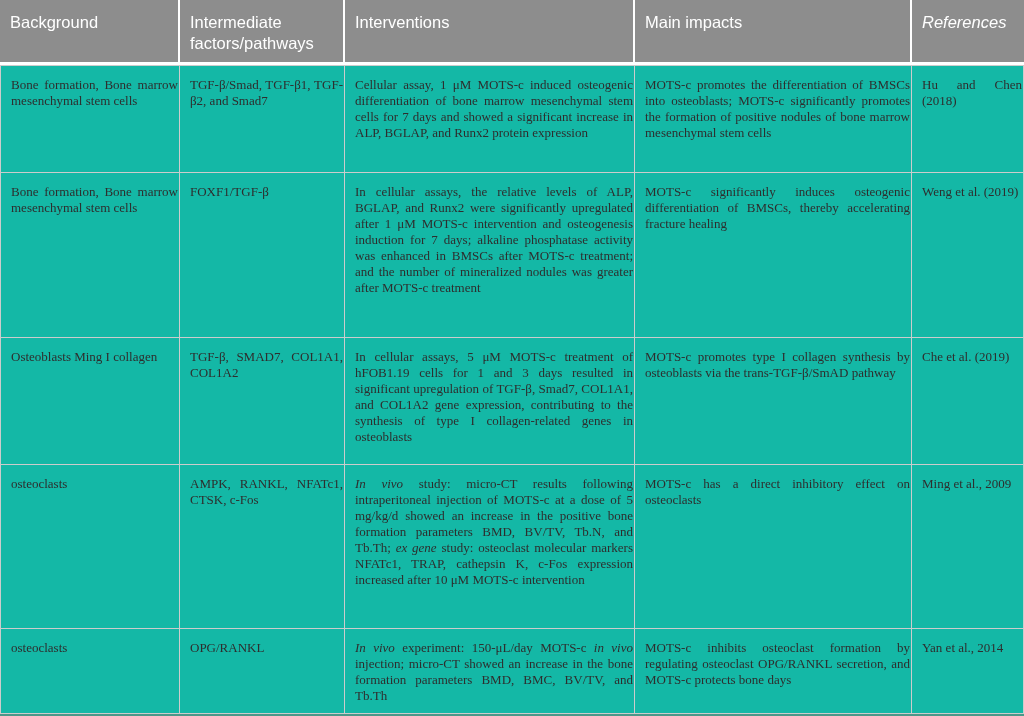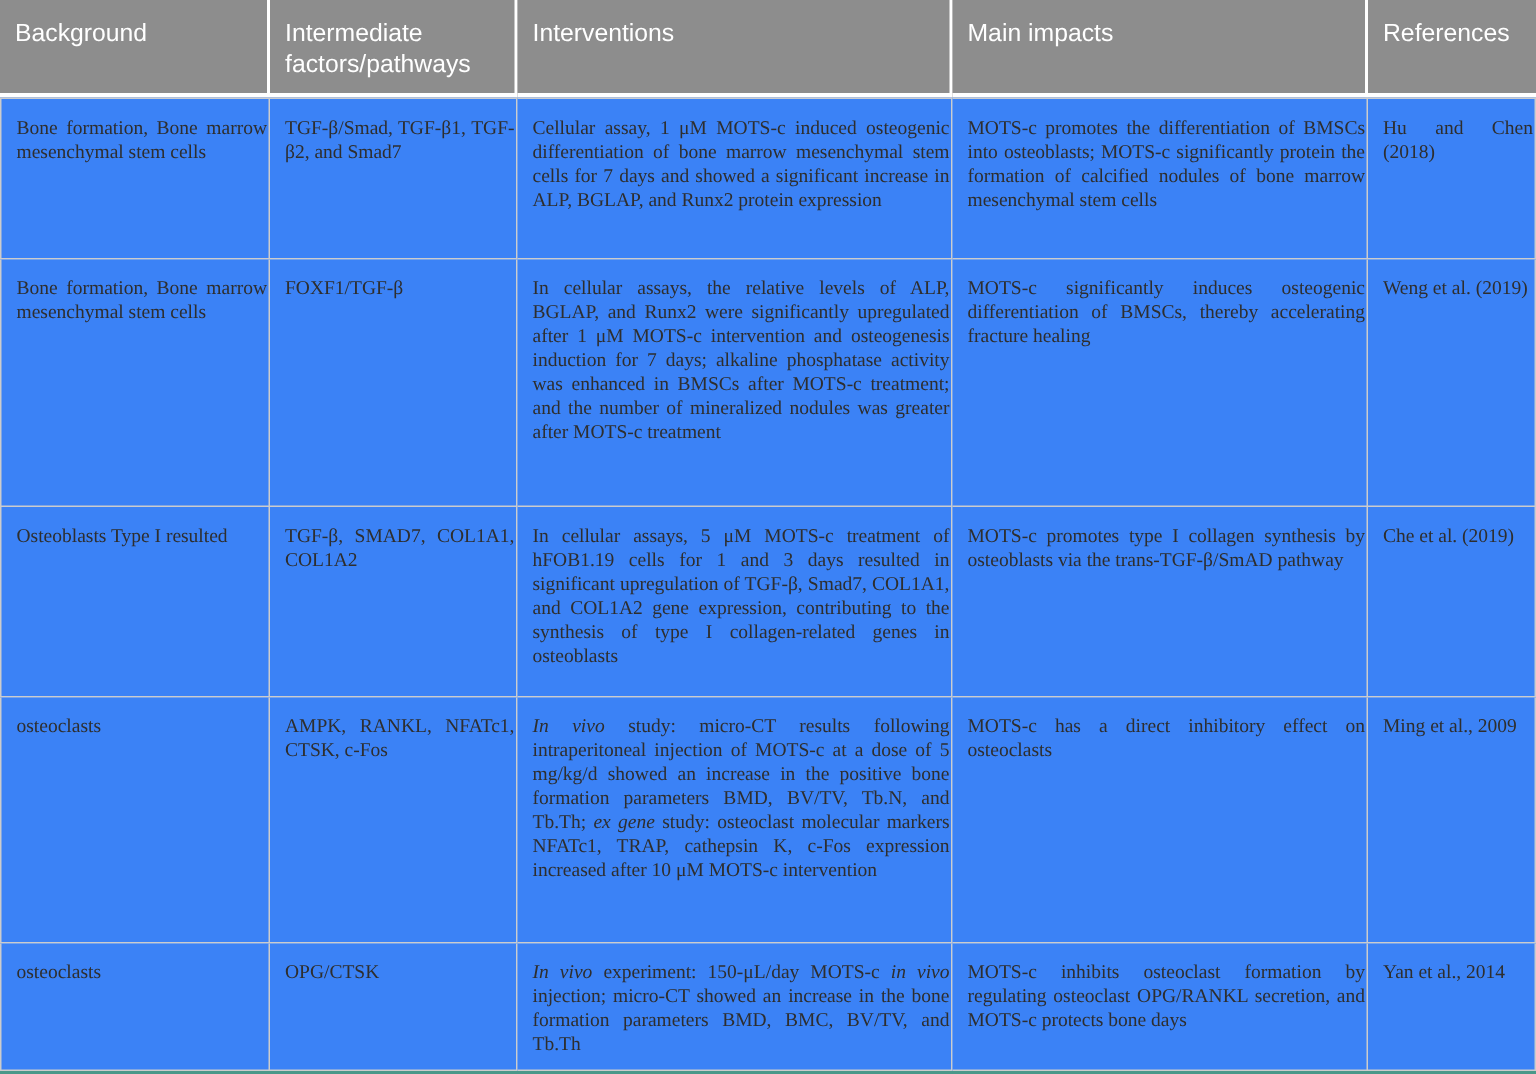--- a/index.html
+++ b/index.html
@@ -33,32 +33,32 @@
     font-weight: normal;
     font-size: 16.5px;
     line-height: 21px;
     text-align: left;
     vertical-align: top;
     padding: 12px 8px 8px 10px;
     height: 62px;
     border-right: 2px solid #ffffff;
     border-bottom: 3px solid #ffffff;
   }
-  thead th:last-child { border-right: none; }
+  thead th:last-child { border-right: none; font-style: italic; }
 
   tbody td {
     color: var(--body-text, #2e2e2e);
     font-size: 13px;
     line-height: 16px;
     text-align: justify;
     vertical-align: top;
     padding: 11px 1px 8px 10px;
     border-right: 1px solid var(--grid-line, #cccccc);
     border-bottom: 1px solid var(--grid-line, #cccccc);
-    background: #3b82f6;
+    background: #14b8a6;
   }
   tbody td:first-child { border-left: 1px solid var(--grid-line, #cccccc); }
   tbody tr:first-child td { border-top: 1px solid var(--grid-line, #cccccc); }
 
   tbody tr:nth-child(1) td { height: 108px; }
   tbody tr:nth-child(2) td { height: 165px; }
   tbody tr:nth-child(3) td { height: 127px; }
   tbody tr:nth-child(4) td { height: 164px; }
   tbody tr:nth-child(5) td { height: 85px; }
 
@@ -83,46 +83,46 @@
         <th>Interventions</th>
         <th>Main impacts</th>
         <th>References</th>
       </tr>
     </thead>
     <tbody>
         <tr>
           <td><span>Bone formation, Bone marrow mesenchymal stem cells</span></td>
           <td><span>TGF-β/Smad, TGF-β1, TGF-β2, and Smad7</span></td>
           <td><span>Cellular assay, 1 μM MOTS-c induced osteogenic differentiation of bone marrow mesenchymal stem cells for 7 days and showed a significant increase in ALP, BGLAP, and Runx2 protein expression</span></td>
-          <td><span>MOTS-c promotes the differentiation of BMSCs into osteoblasts; MOTS-c significantly protein the formation of calcified nodules of bone marrow mesenchymal stem cells</span></td>
+          <td><span>MOTS-c promotes the differentiation of BMSCs into osteoblasts; MOTS-c significantly promotes the formation of positive nodules of bone marrow mesenchymal stem cells</span></td>
           <td><span>Hu and Chen (2018)</span></td>
         </tr>
         <tr>
           <td><span>Bone formation, Bone marrow mesenchymal stem cells</span></td>
           <td><span>FOXF1/TGF-β</span></td>
           <td><span>In cellular assays, the relative levels of ALP, BGLAP, and Runx2 were significantly upregulated after 1 μM MOTS-c intervention and osteogenesis induction for 7 days; alkaline phosphatase activity was enhanced in BMSCs after MOTS-c treatment; and the number of mineralized nodules was greater after MOTS-c treatment</span></td>
           <td><span>MOTS-c significantly induces osteogenic differentiation of BMSCs, thereby accelerating fracture healing</span></td>
           <td><span>Weng et al. (2019)</span></td>
         </tr>
         <tr>
-          <td><span>Osteoblasts Type I resulted</span></td>
+          <td><span>Osteoblasts Ming I collagen</span></td>
           <td><span>TGF-β, SMAD7, COL1A1, COL1A2</span></td>
           <td><span>In cellular assays, 5 μM MOTS-c treatment of hFOB1.19 cells for 1 and 3 days resulted in significant upregulation of TGF-β, Smad7, COL1A1, and COL1A2 gene expression, contributing to the synthesis of type I collagen-related genes in osteoblasts</span></td>
           <td><span>MOTS-c promotes type I collagen synthesis by osteoblasts via the trans-TGF-β/SmAD pathway</span></td>
           <td><span>Che et al. (2019)</span></td>
         </tr>
         <tr>
           <td><span>osteoclasts</span></td>
           <td><span>AMPK, RANKL, NFATc1, CTSK, c-Fos</span></td>
           <td><i>In vivo</i><span> study: micro-CT results following intraperitoneal injection of MOTS-c at a dose of 5 mg/kg/d showed an increase in the positive bone formation parameters BMD, BV/TV, Tb.N, and Tb.Th; </span><i>ex gene</i><span> study: osteoclast molecular markers NFATc1, TRAP, cathepsin K, c-Fos expression increased after 10 μM MOTS-c intervention</span></td>
           <td><span>MOTS-c has a direct inhibitory effect on osteoclasts</span></td>
           <td><span>Ming et al., 2009</span></td>
         </tr>
         <tr>
           <td><span>osteoclasts</span></td>
-          <td><span>OPG/CTSK</span></td>
+          <td><span>OPG/RANKL</span></td>
           <td><i>In vivo</i><span> experiment: 150-μL/day MOTS-c </span><i>in vivo</i><span> injection; micro-CT showed an increase in the bone formation parameters BMD, BMC, BV/TV, and Tb.Th</span></td>
           <td><span>MOTS-c inhibits osteoclast formation by regulating osteoclast OPG/RANKL secretion, and MOTS-c protects bone days</span></td>
           <td><span>Yan et al., 2014</span></td>
         </tr>
       </tbody>
   </table>
 </div>
 
 </body></html>

